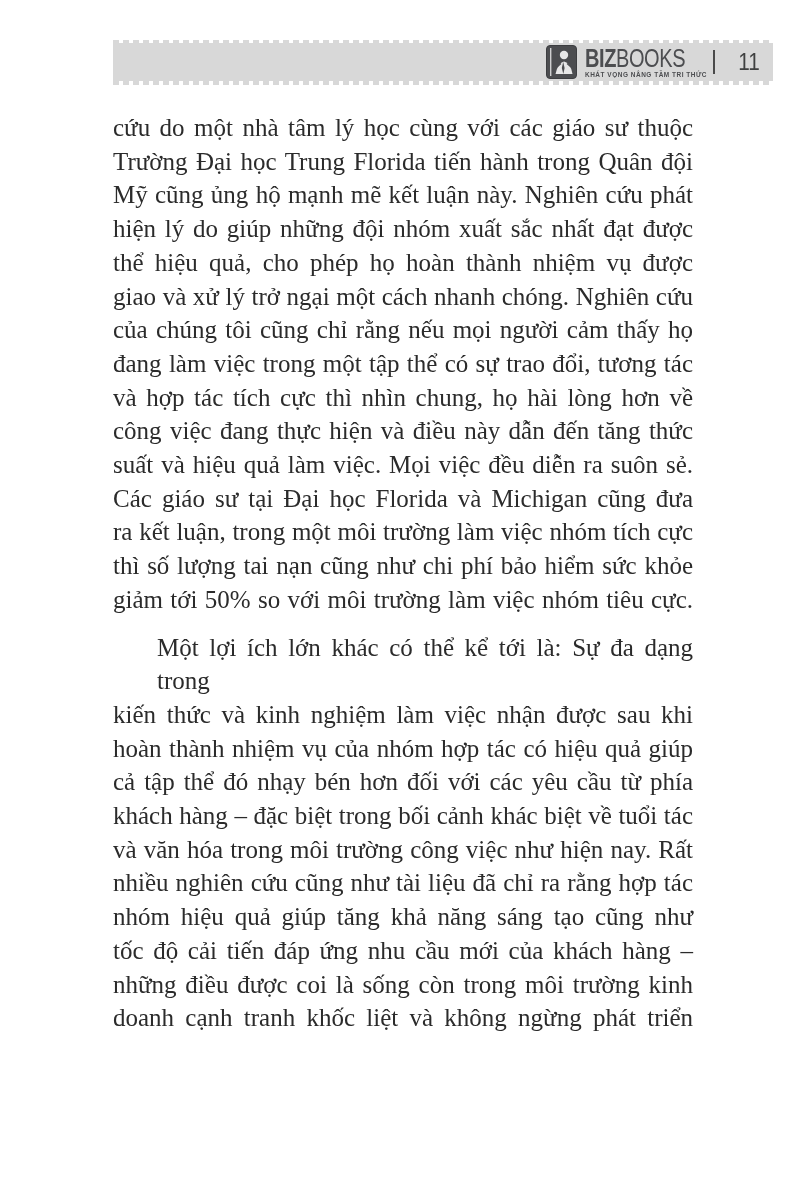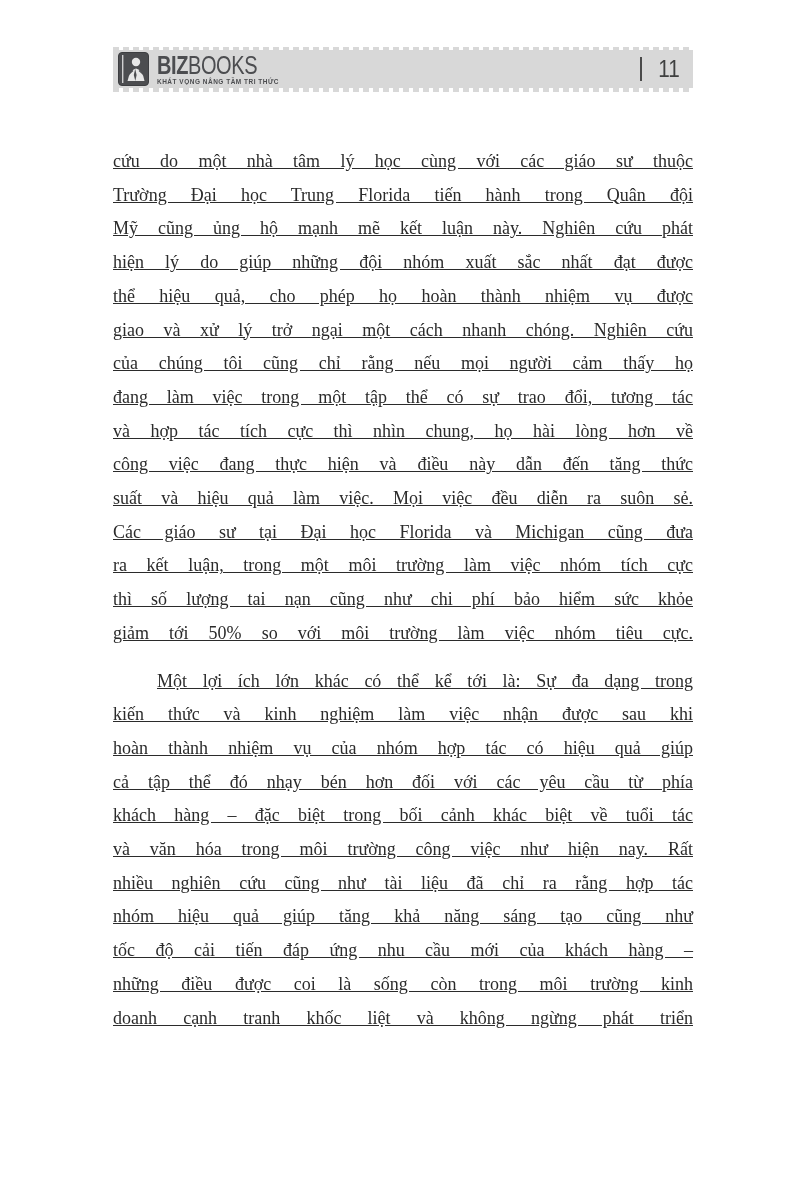--- a/index.html
+++ b/index.html
@@ -17,27 +17,27 @@
     height: 1185px;
     background: var(--background);
     overflow: hidden;
     font-family: "Liberation Serif", "DejaVu Serif", serif;
   }
 
   
   .header-strip {
     position: absolute;
     left: 113px;
-    top: 50px;
-    width: 580px;
+    top: 43px;
+    width: 660px;
     height: 38px;
     background: var(--header-strip);
     display: flex;
     align-items: center;
-    justify-content: space-between;
+    justify-content: flex-end;
     padding: 0 8px 0 5px;
   }
   .perf {
     position: absolute;
     left: 0;
     right: 0;
     height: 4px;
     background: repeating-linear-gradient(90deg, var(--header-strip) 0 6px, transparent 6px 10px);
   }
   .perf-top { top: -3px; }
@@ -64,42 +64,41 @@
     font-size: 6.8px;
     font-weight: 700;
     letter-spacing: 0.55px;
     color: var(--logo-ink);
     margin-top: 1px;
     transform: scaleX(0.95);
     transform-origin: left center;
     white-space: nowrap;
   }
 
-  .page-number-group { display: flex; align-items: center; gap: 15px; margin-right: 4px; }
+  .page-number-group { display: flex; align-items: center; gap: 22px; margin-right: 4px; }
   .page-number-divider { width: 2px; height: 24px; background: #4a4a4a; }
   .page-number {
     font-family: "Liberation Sans", sans-serif;
     font-size: 23px;
     font-weight: 500;
     color: var(--page-number);
     transform: scaleX(0.9);
     transform-origin: center;
     letter-spacing: 0px;
   }
 
   
   .page-body {
     position: absolute;
     left: 113px;
-    top: 145px;
+    top: 111px;
     width: 580px;
-    font-size: 18px;
+    font-size: 25px;
     line-height: 33.7px;
     color: var(--body-text);
-    text-decoration: underline;
   }
   .paragraph + .paragraph { margin-top: 14px; }
   .line {
     text-align: justify;
     text-align-last: justify;
     white-space: normal;
   }
   .line.indent { padding-left: 44px; margin-top: 12px; }
 </style>
 </head>

